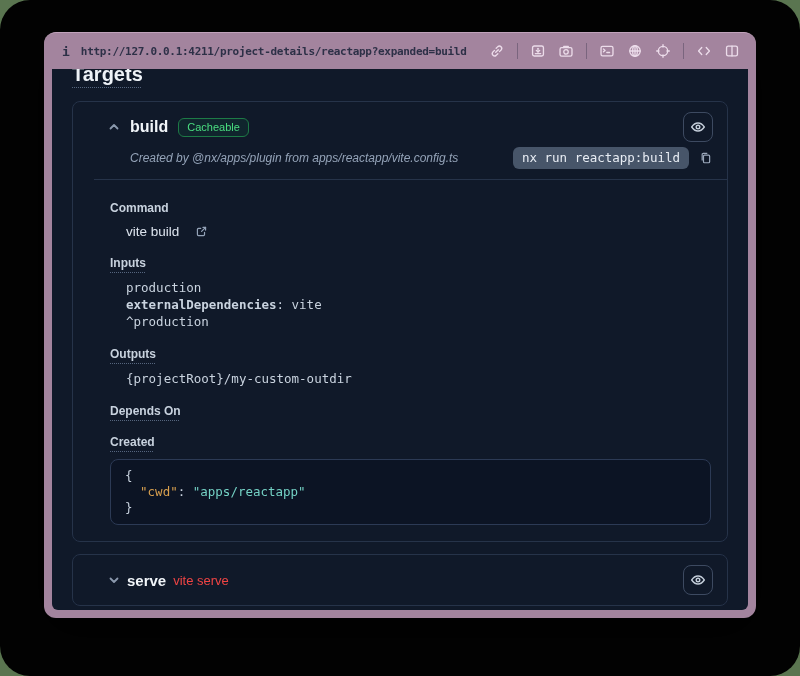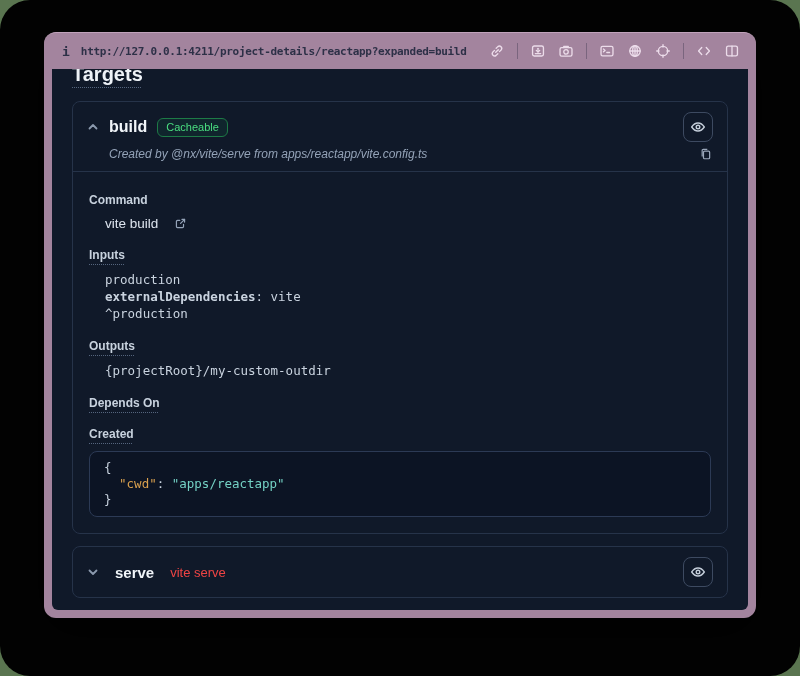--- a/index.html
+++ b/index.html
@@ -56,20 +56,21 @@
     font-size:20px; font-weight:700; color:#eef2f7;
     text-decoration:underline dotted #55657e;
     text-underline-offset:6px;
     text-decoration-thickness:1px;
   }
   .card {
     margin-top:15px;
     border:1px solid #263349;
     border-radius:8px;
     background:#101929;
+    padding-left:21px;
   }
   .card-header { padding:10px 14px; border-bottom:1px solid #263349; }
   .hdr-row { display:flex; align-items:center; gap:10px; }
   .hdr-row + .hdr-row { margin-top:5px; }
   .chev { width:12px; height:12px; stroke:#8b99ad; fill:none; stroke-width:1.8; stroke-linecap:round; stroke-linejoin:round; flex:none; cursor:pointer; }
   .target-name { font-size:16px; font-weight:700; color:#f1f5f9; }
   .badge-cacheable {
     font-size:11px; color:#4ade80;
     border:1px solid #1d7a46; background:rgba(34,197,94,0.07);
     border-radius:6px; padding:2px 8px 3px;
@@ -116,21 +117,21 @@
     background:#0c1424;
     padding:8px 14px;
     font-family:"DejaVu Sans Mono", monospace;
     font-size:12.5px; line-height:16px; color:#c9d3df;
     white-space:pre;
   }
   .tok-key { color:#d9a04e; }
   .tok-val { color:#74d2c5; }
 
   .serve-card { margin-top:12px; }
-  .serve-row { display:flex; align-items:center; gap:16px; padding:10px 14px; cursor:pointer; }
+  .serve-row { display:flex; align-items:center; gap:7px; padding:10px 14px; cursor:pointer; }
   .serve-name { font-size:15px; font-weight:700; color:#f1f5f9; }
   .serve-cmd { font-size:13px; color:#ef4444; }
 </style>
 </head>
 <body>
 
 <div class="backdrop"></div>
 
 <div class="window">
 
@@ -200,22 +201,23 @@
           <span class="badge-cacheable">Cacheable</span>
           <span class="spacer"></span>
           <button class="eye-btn">
             <svg viewBox="0 0 15 15">
               <path d="M1.6 7.5S4 3.8 7.5 3.8s5.9 3.7 5.9 3.7-2.4 3.7-5.9 3.7S1.6 7.5 1.6 7.5z"></path>
               <circle cx="7.5" cy="7.5" r="1.7"></circle>
             </svg>
           </button>
         </div>
         <div class="hdr-row">
-          <span class="created-by">Created by @nx/vite/serve from apps/reactapp/vite.config.ts</span>
+          <span class="created-by">Created by @nx/apps/plugin from apps/reactapp/vite.config.ts</span>
           <span class="spacer"></span>
+          <span class="run-chip">nx run reactapp:build</span>
           <svg class="copy-icon" viewBox="0 0 15 15">
             <rect x="4.8" y="4.4" width="6.6" height="8.2" rx="1.1"></rect>
             <path d="M3.4 10.2V3.6a1.1 1.1 0 011.1-1.1h4.4"></path>
           </svg>
         </div>
       </div>
 
       <div class="card-body">
 
         <h3 class="sec-h">Command</h3>

